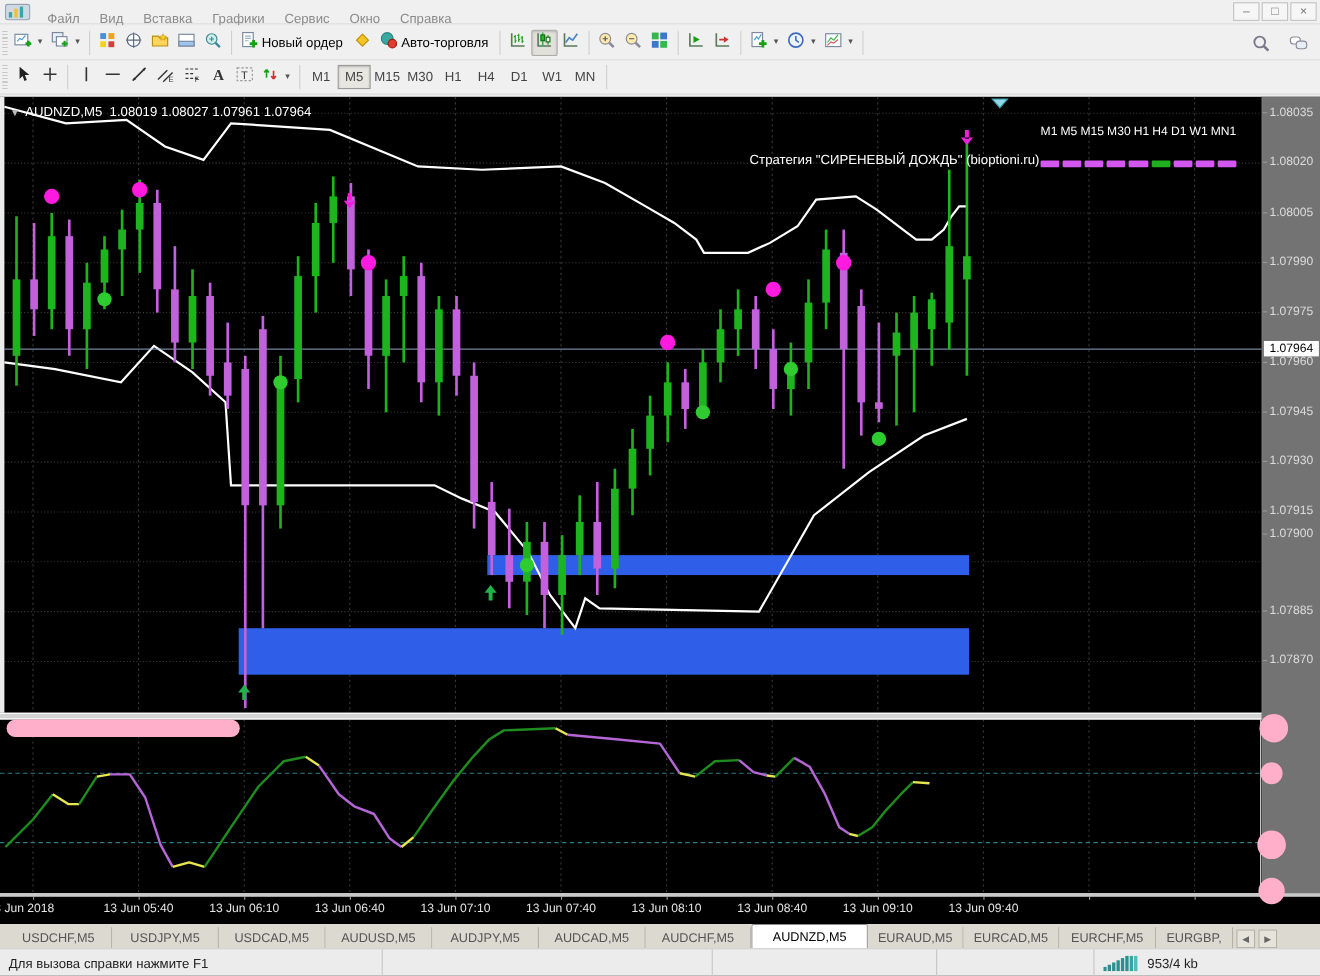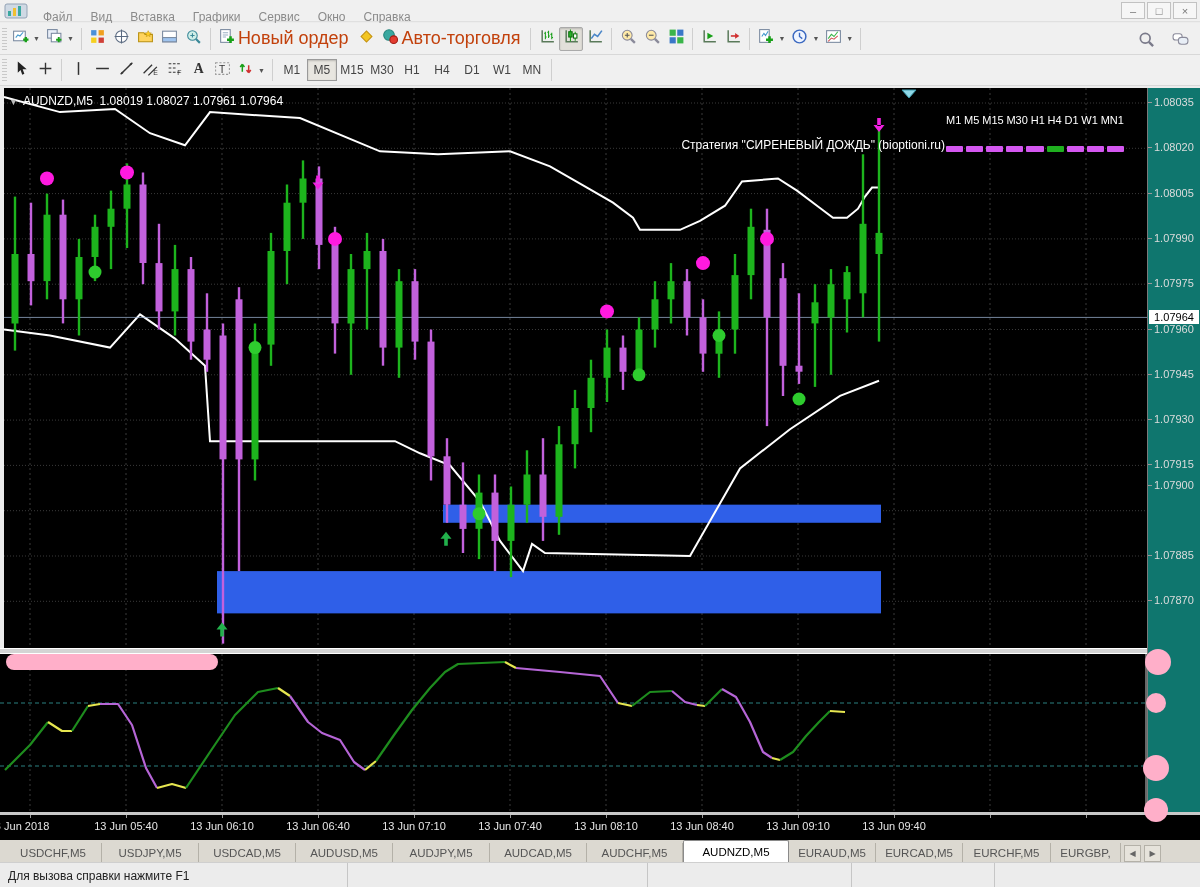--- a/index.html
+++ b/index.html
@@ -20,21 +20,21 @@
   
   .toolbar { position:absolute; left:0; width:1200px; background:#f0f0f0;
     display:flex; align-items:center; border-bottom:1px solid #d8d8d8; }
   #toolbar1 { top:23px; height:32px; }
   #toolbar2 { top:55px; height:31px; }
   .tbtn { height:24px; min-width:24px; padding:0 2px; display:flex; align-items:center;
     justify-content:center; border:1px solid transparent; border-radius:2px; gap:3px; }
   .tbtn svg { width:17px; height:17px; }
   .tbtn.pressed { background:#e2e0da; border:1px solid #aaa;
     box-shadow:inset 0 1px 2px rgba(0,0,0,.18); }
-  .tlabel { font-size:18px; color:#c2410c; white-space:nowrap; padding-right:3px; }
+  .tlabel { font-size:12px; color:#000000; white-space:nowrap; padding-right:3px; }
   .dd { font-size:7px; color:#555; padding-left:1px; }
   .tsep { width:1px; height:22px; background:#cfcfcf; margin:0 4px; }
   .thandle { width:5px; height:22px; margin:0 2px;
     background:repeating-linear-gradient(180deg,#c9c9c9 0 1px,transparent 1px 3px); }
   .tf-btn { height:22px; min-width:30px; font-size:12px; color:#444;
     display:flex; align-items:center; justify-content:center; border:1px solid transparent; }
   .tf-btn.pressed { background:#e8e6e0; border:1px solid #9a9a9a;
     box-shadow:inset 0 1px 2px rgba(0,0,0,.2); }
   .tb-right { position:absolute; right:8px; top:4px; display:flex; gap:10px; }
   
@@ -48,21 +48,21 @@
   #mtf-labels { position:absolute; left:946px; top:114px; width:178px; display:flex;
     justify-content:space-between; font-size:11px; color:#fff; z-index:6; }
   #mtf-dashes { position:absolute; left:946px; top:146px; width:178px; display:flex;
     gap:3px; z-index:6; }
   .mtf-dash { flex:1; height:6px; border-radius:1px; }
   #timer { position:absolute; left:1020px; top:606px; width:120px; text-align:right;
     font-size:36px; font-weight:bold; color:#ffff00; z-index:6;
     font-family:"Liberation Sans","DejaVu Sans",sans-serif; }
   
   #right-axis { position:absolute; top:88px; left:1147px; width:53px; height:724px;
-    background:#0f766e; border-left:1px solid #7a7a7a; z-index:5; }
+    background:#737373; border-left:1px solid #7a7a7a; z-index:5; }
   .ptick { position:absolute; left:6px; font-size:11px; color:#dcdcdc; }
   .ptick:before { content:""; position:absolute; left:-6px; top:6px; width:4px; height:1px; background:#9a9a9a; }
   #pcurrent { position:absolute; left:1px; width:50px; height:14px; background:#fff;
     color:#000; font-size:11px; text-align:center; line-height:14px; }
   
   #splitter1 { position:absolute; top:648px; left:0; width:1200px; height:6px;
     background:#d4d4d4; border-top:1px solid #fff; border-bottom:1px solid #fff; z-index:4;}
   #subwin { position:absolute; top:654px; left:0; width:1200px; height:158px; background:#000; }
   #strip2 { position:absolute; top:812px; left:0; width:1200px; height:3px; background:#c8c8c8; z-index:4;}
   
@@ -658,20 +658,33 @@
       <div class="tab" style="width: 70px;">EURGBP,</div>
       <div class="tab-scroll">◀</div>
       <div class="tab-scroll">▶</div>
     </div>
 
   <div id="statusbar">
     <div class="scell" style="left:0;width:348px;">Для вызова справки нажмите F1</div>
     <div class="scell" style="left:528px;width:120px;"></div>
     <div class="scell" style="left:648px;width:204px;"></div>
     <div class="scell" style="left:852px;width:143px;"></div>
+    <div class="scell" style="left:995px;width:205px;border-right:none;">
+      <svg width="34" height="15" viewBox="0 0 34 15">
+        <rect x="0" y="11" width="3" height="4" fill="#2a8f8f"></rect>
+          <rect x="4" y="9" width="3" height="6" fill="#2a8f8f"></rect>
+        <rect x="8" y="7" width="3" height="8" fill="#2a8f8f"></rect>
+          <rect x="12" y="5" width="3" height="10" fill="#2a8f8f"></rect>
+        <rect x="16" y="3" width="3" height="12" fill="#2a8f8f"></rect>
+          <rect x="20" y="1" width="3" height="14" fill="#2a8f8f"></rect>
+        <rect x="24" y="1" width="3" height="14" fill="#35a5a5"></rect>
+          <rect x="28" y="1" width="3" height="14" fill="#49bcbc"></rect>
+      </svg>
+      <span style="margin-left:6px;">953/4 kb</span>
+    </div>
   </div>
 
   <div id="redactions">
       <div id="redact-bar" style="left: 6px; top: 654px; width: 212px; height: 16px;"></div>
       <div class="blob" style="left: 1145px; top: 649px; width: 26px; height: 26px;"></div>
       <div class="blob" style="left: 1146px; top: 693px; width: 20px; height: 20px;"></div>
       <div class="blob" style="left: 1143px; top: 755px; width: 26px; height: 26px;"></div>
       <div class="blob" style="left: 1144px; top: 798px; width: 24px; height: 24px;"></div>
     </div>
 </div>

